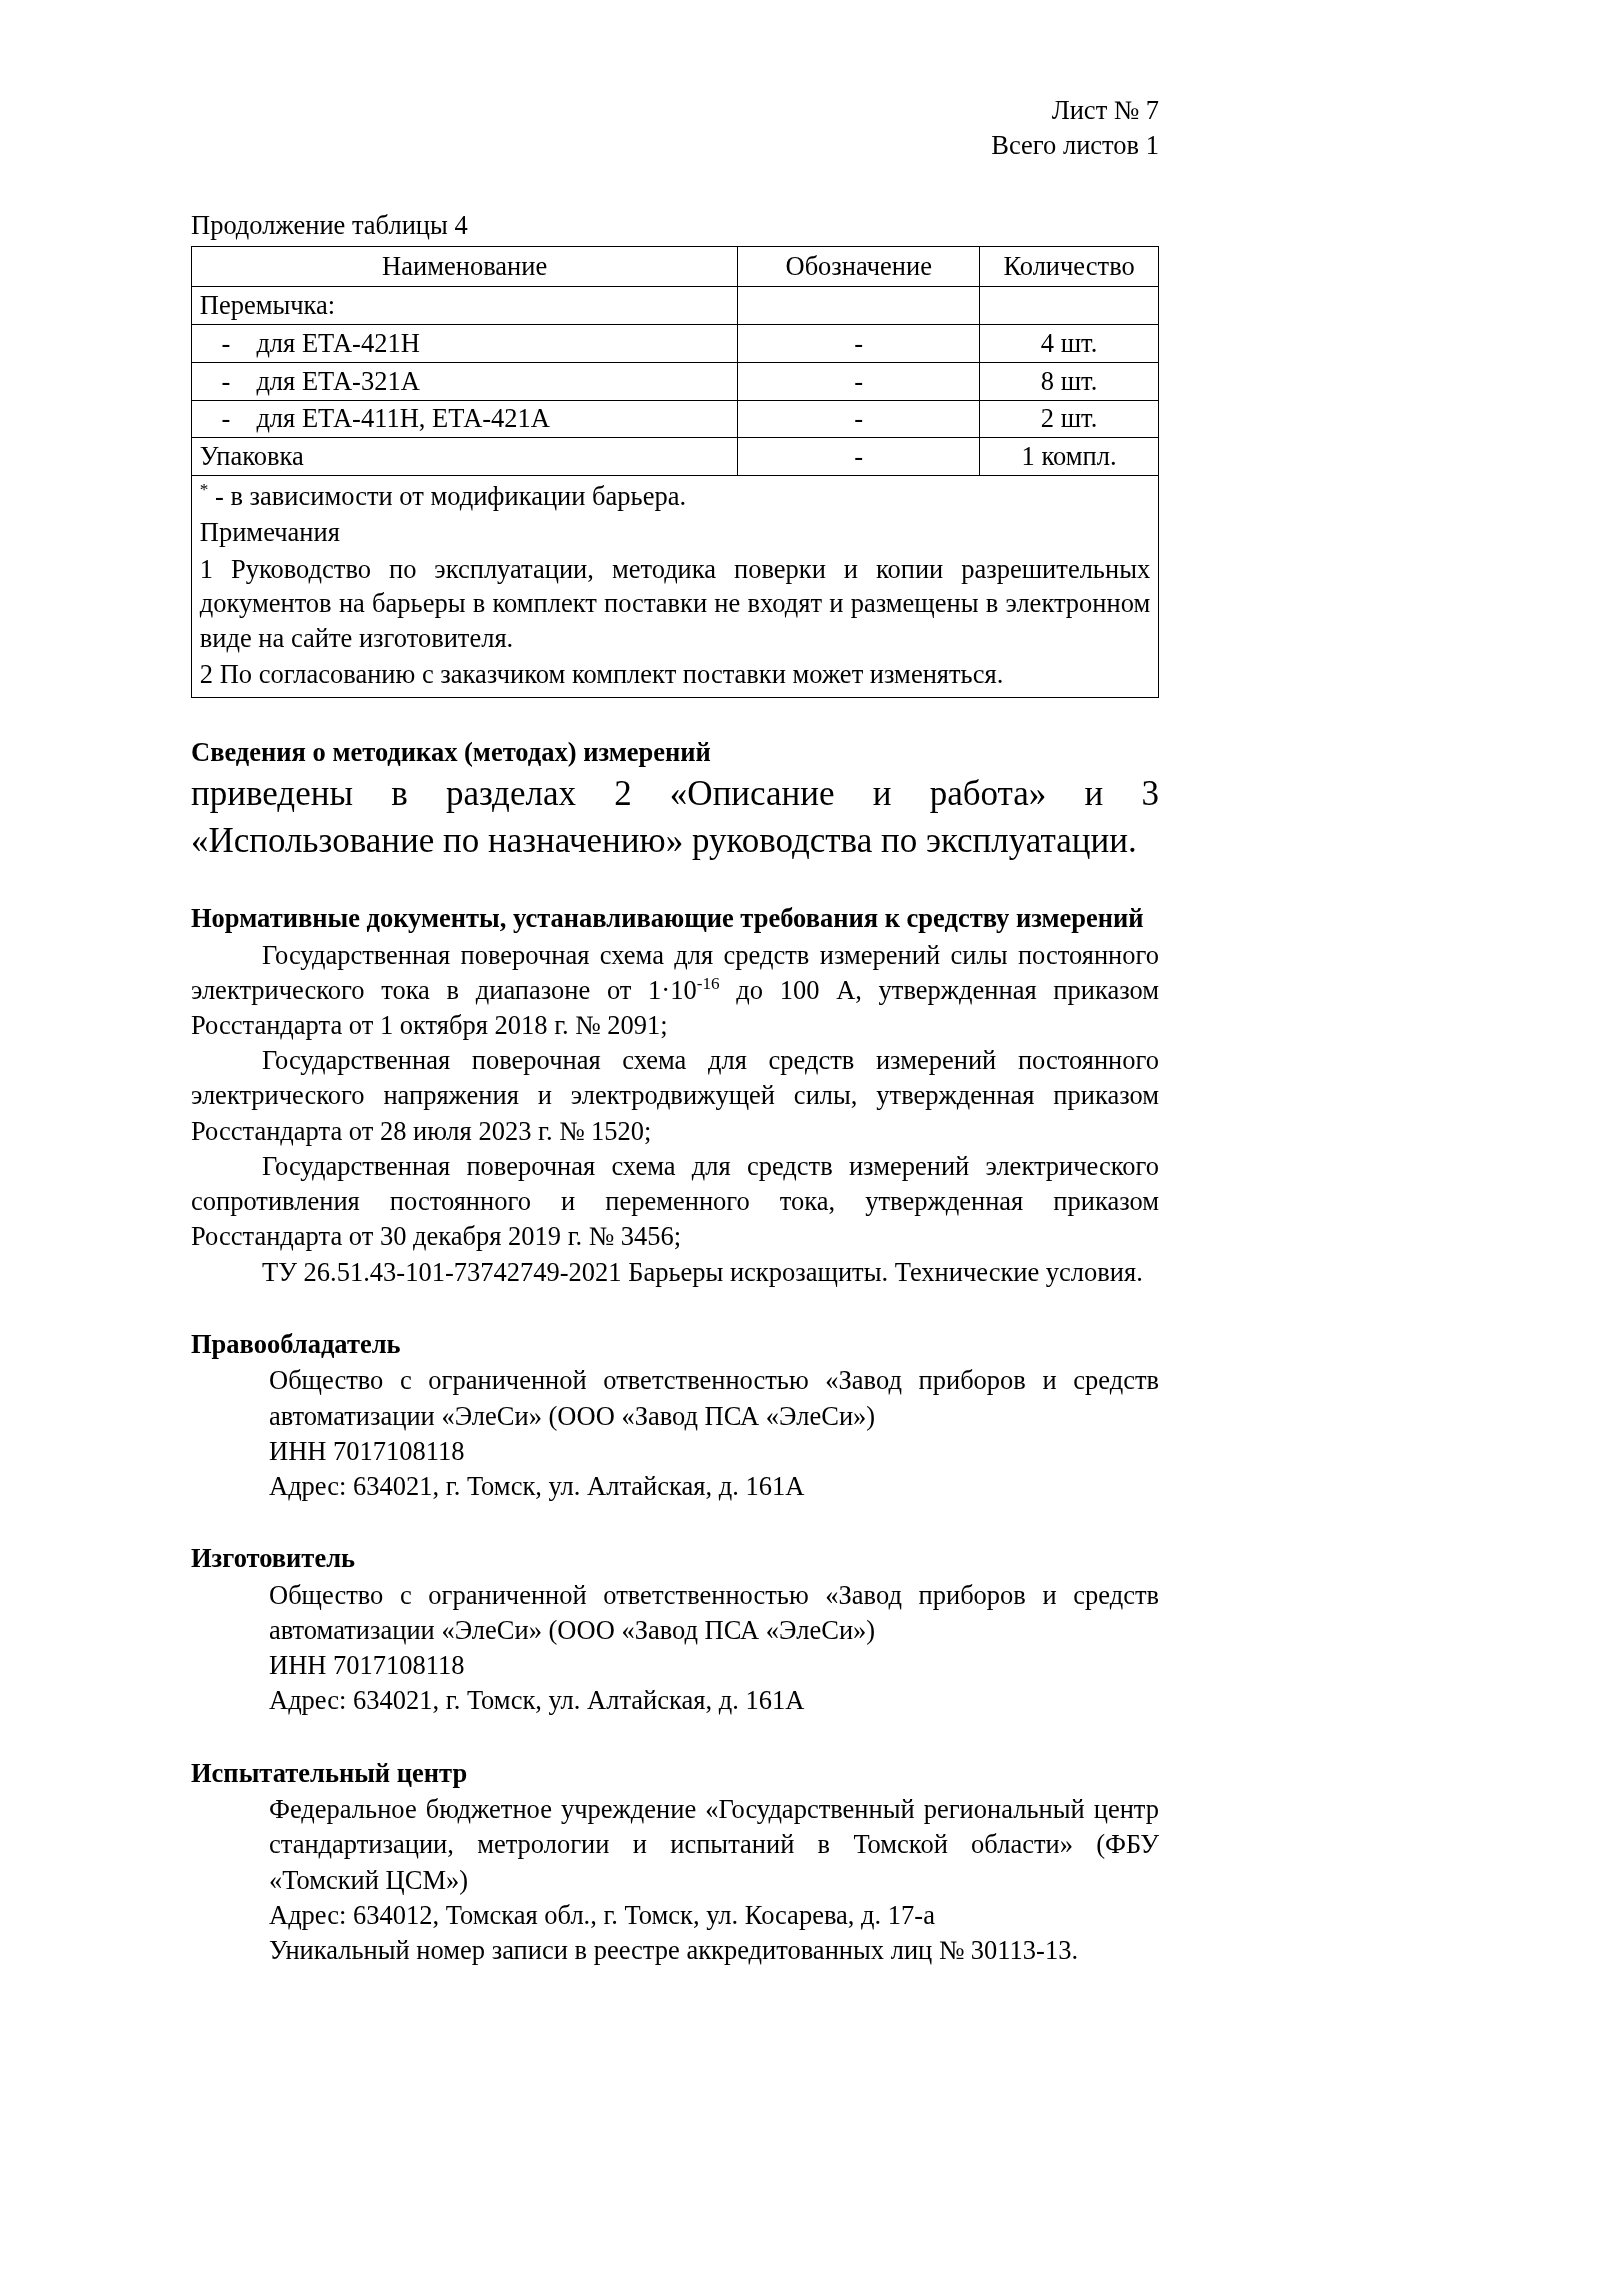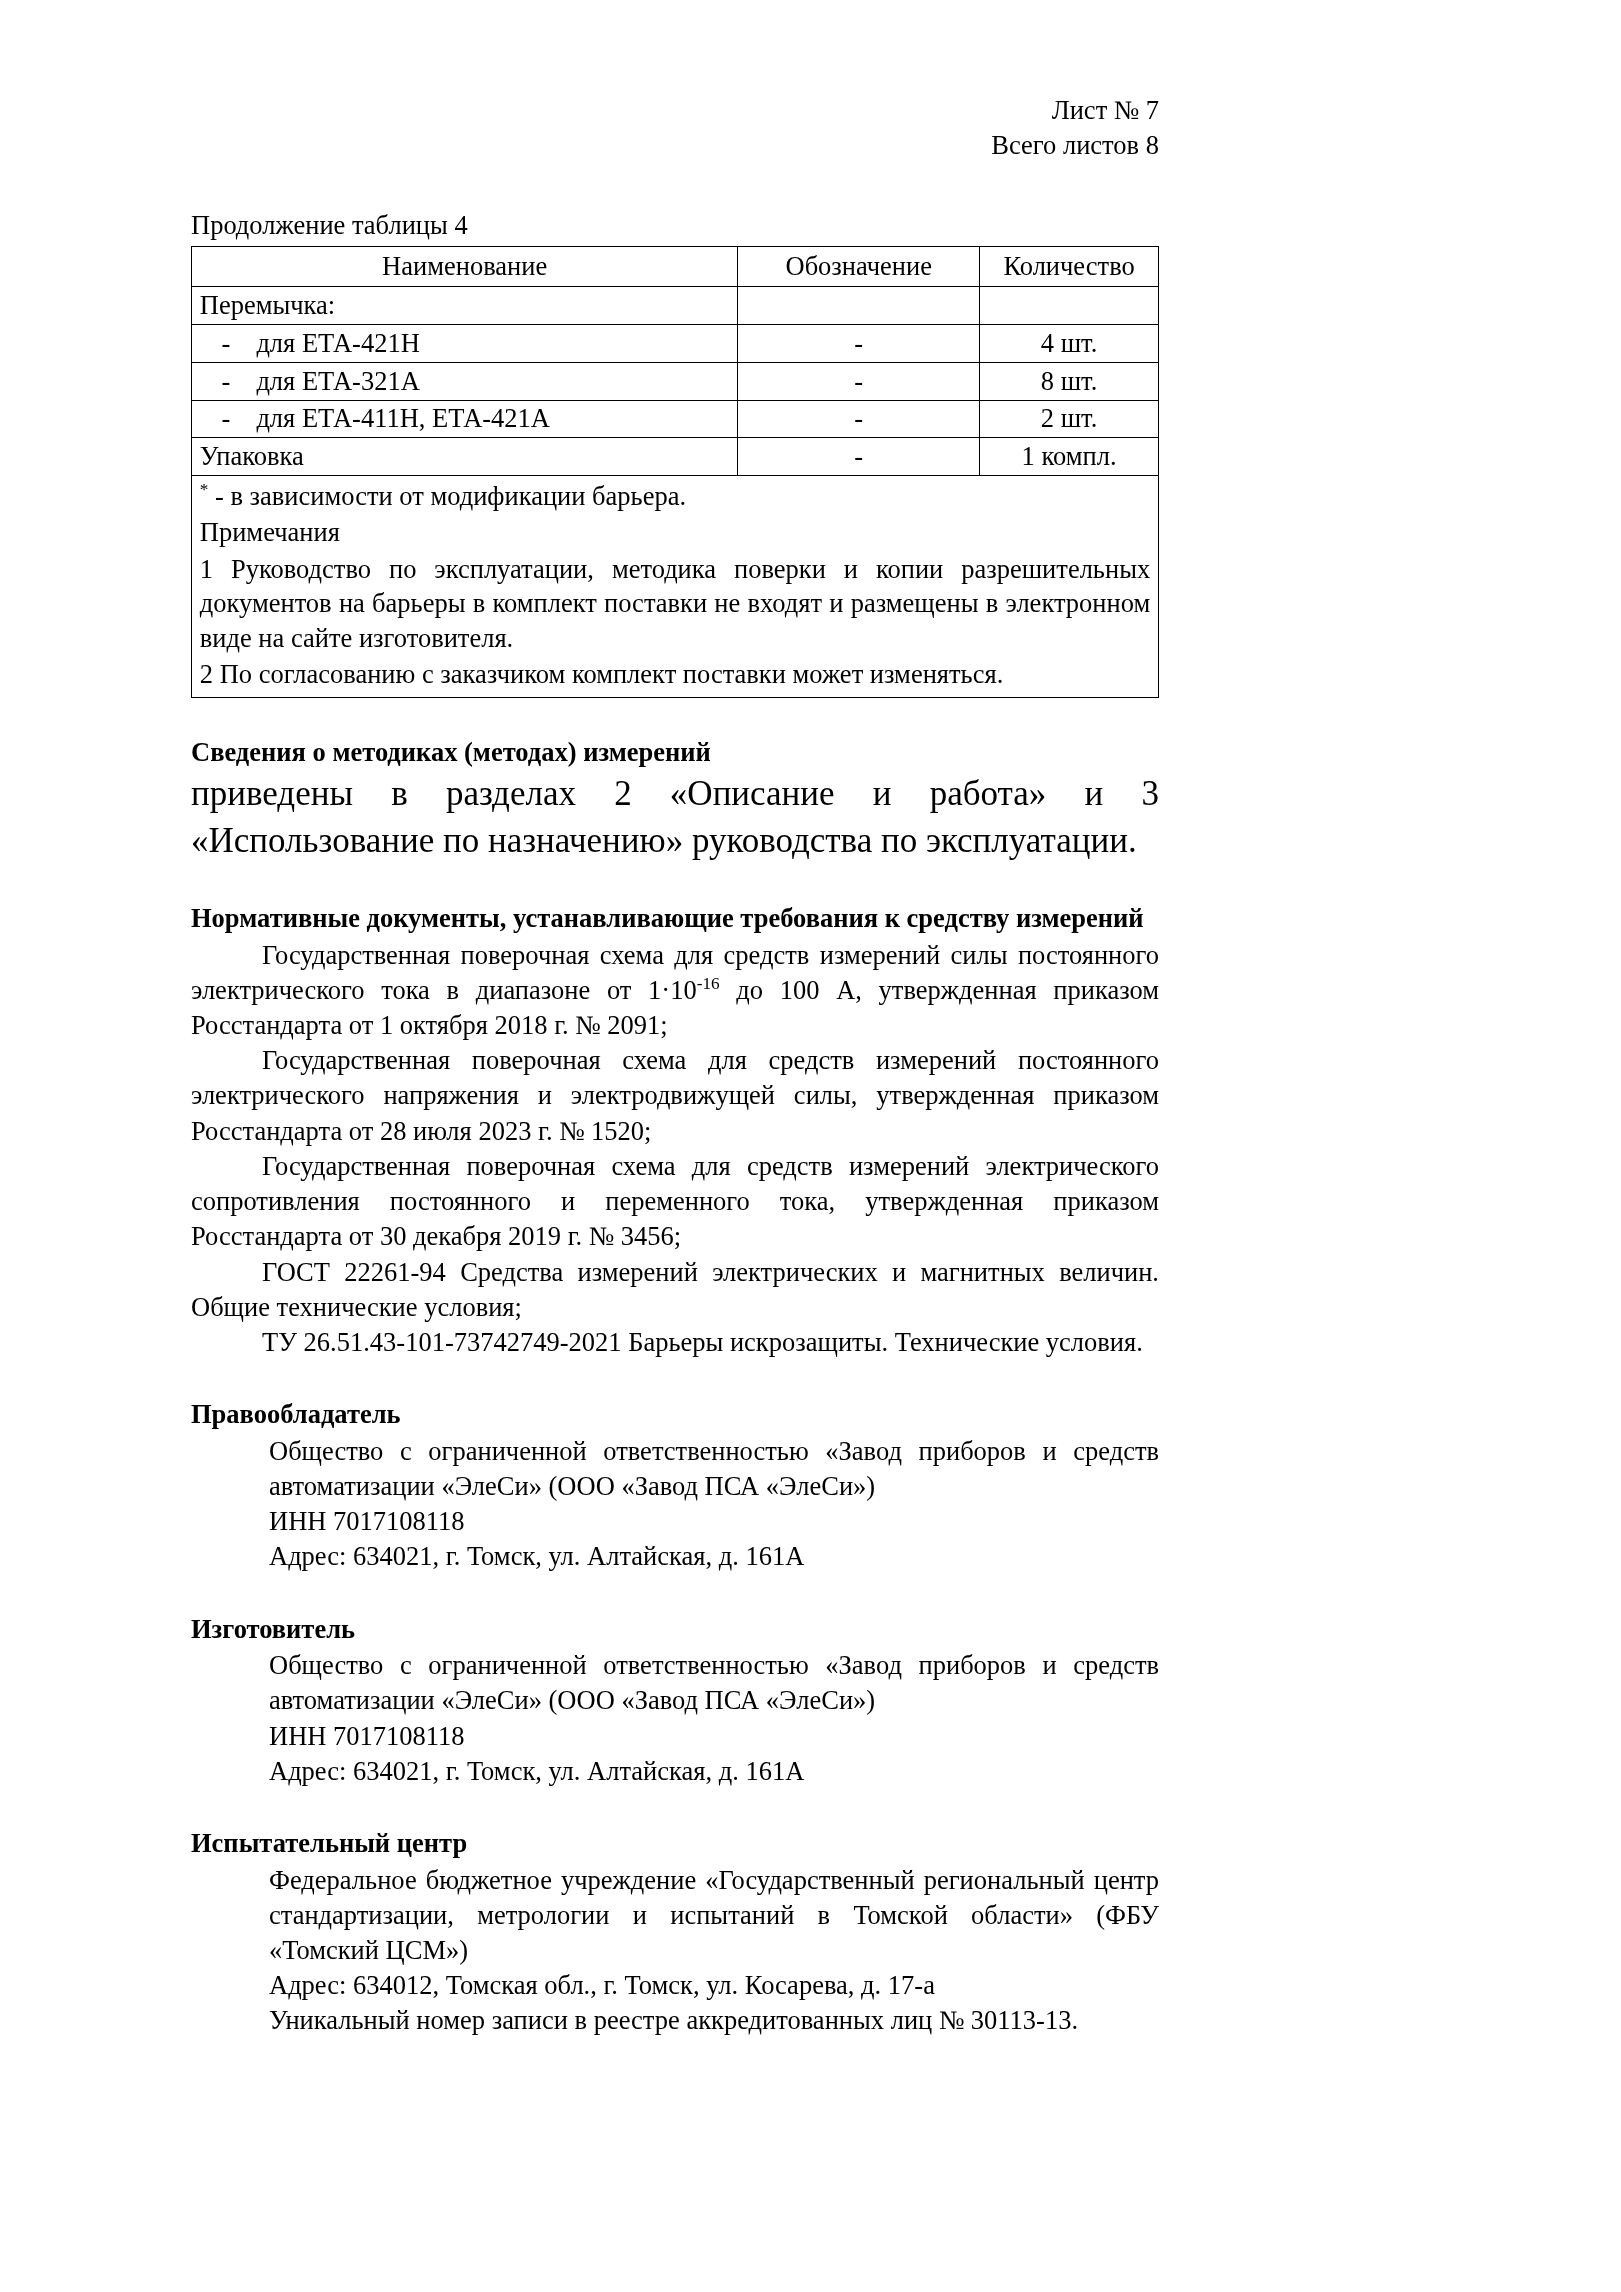--- a/index.html
+++ b/index.html
@@ -123,21 +123,21 @@
     text-align-last: left;
   }
 </style>
 </head>
 <body>
 
 <div class="page">
 
   <div class="page-header">
     <div>Лист № 7</div>
-    <div>Всего листов 8</div>
+    <div>Всего листов 1</div>
   </div>
 
   <div class="table-caption">Продолжение таблицы 4</div>
 
   <table class="spec">
     <colgroup>
       <col class="col-name">
       <col class="col-desig">
       <col class="col-qty">
     </colgroup>
@@ -194,21 +194,20 @@
   <div class="section">
     <h2>Сведения о методиках (методах) измерений</h2>
     <p class="body-text">приведены в разделах 2 «Описание и работа» и 3 «Использование по назначению» руководства по эксплуатации.</p>
   </div>
 
   <div class="section">
     <h2>Нормативные документы, устанавливающие требования к средству измерений</h2>
     <p class="para"><span>Государственная поверочная схема для средств измерений силы постоянного электрического тока в диапазоне от 1·10</span><sup>-16</sup><span> до 100 А, утвержденная приказом Росстандарта от 1 октября 2018 г. № 2091;</span></p>
     <p class="para">Государственная поверочная схема для средств измерений постоянного электрического напряжения и электродвижущей силы, утвержденная приказом Росстандарта от 28 июля 2023 г. № 1520;</p>
     <p class="para">Государственная поверочная схема для средств измерений электрического сопротивления постоянного и переменного тока, утвержденная приказом Росстандарта от 30 декабря 2019 г. № 3456;</p>
-    <p class="para">ГОСТ 22261-94 Средства измерений электрических и магнитных величин. Общие технические условия;</p>
     <p class="para">ТУ 26.51.43-101-73742749-2021 Барьеры искрозащиты. Технические условия.</p>
   </div>
 
   <div class="section">
     <h2>Правообладатель</h2>
     <div class="block-indent">
       <p class="just-full">Общество с ограниченной ответственностью «Завод приборов и средств автоматизации «ЭлеСи» (ООО «Завод ПСА «ЭлеСи»)</p>
       <p>ИНН 7017108118</p>
       <p>Адрес: 634021, г. Томск, ул. Алтайская, д. 161А</p>
     </div>

